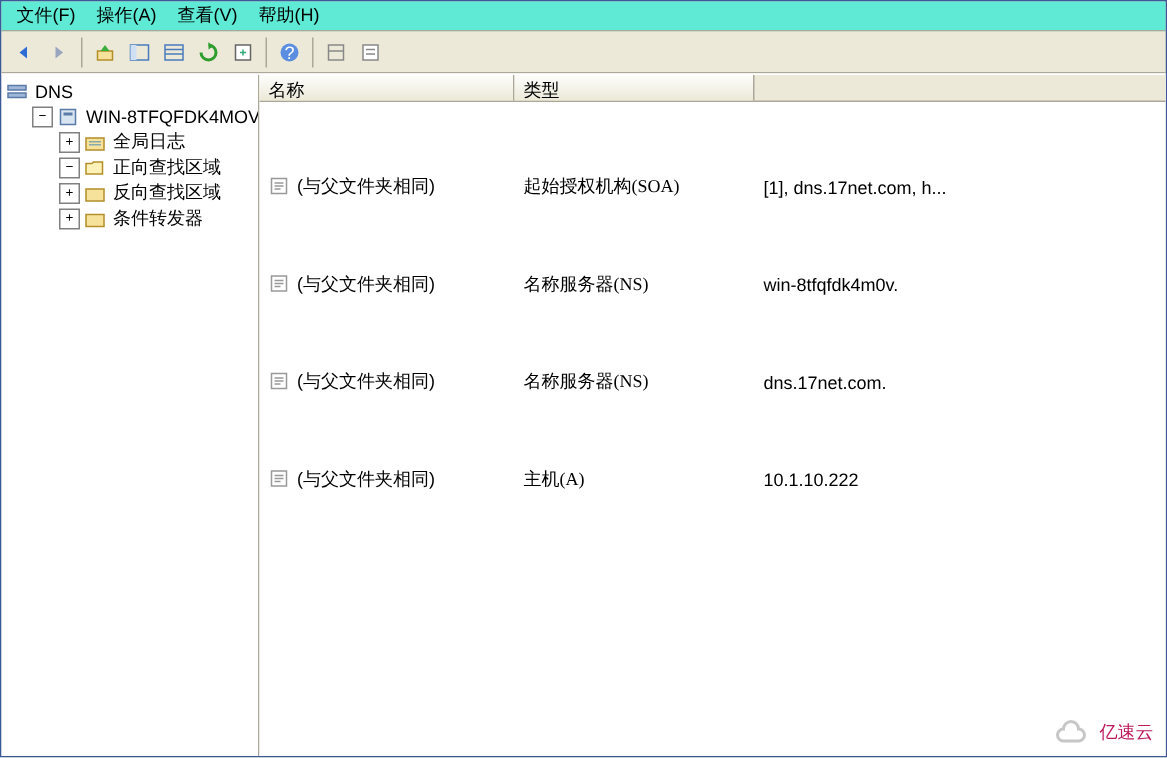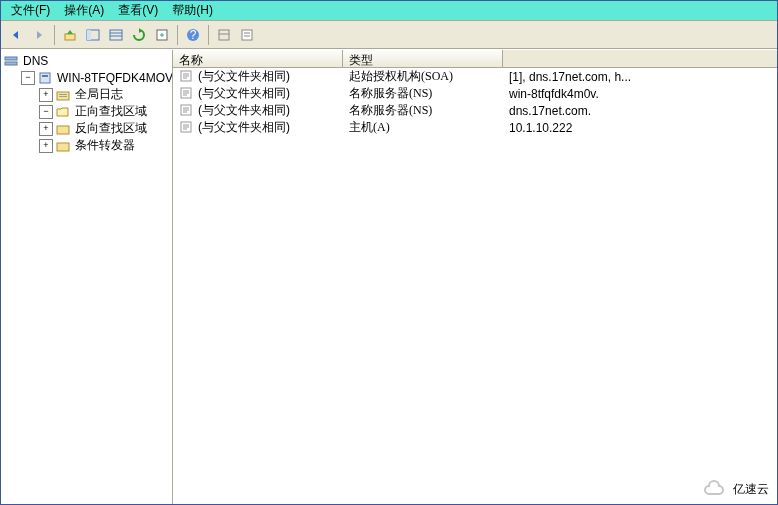--- a/index.html
+++ b/index.html
@@ -34,30 +34,30 @@
   .tw.blank { border:none; background:transparent; }
   .tree-ic { width:16px; height:16px; margin-right:2px; flex:none; display:flex; align-items:center; justify-content:center; }
   .tree-label.sel { background:#c0d6f9; border:1px dotted #000; padding:0 2px; }
   .tree-label { padding:0 2px; }
   .ind { width:18px; flex:none; }
 
   
   .list-header { height:18px; display:flex; background:#ece9d8; border-bottom:1px solid #aca899; }
   .lh-col { border-right:1px solid #aca899; padding:2px 6px; background:linear-gradient(#fdfdfc,#ece9d8); cursor:default; overflow:hidden; }
   .list-body { flex:1; overflow:auto; }
-  .list-row { display:flex; height:17px; align-items:center; cursor:default; }
+  .list-row { display:flex; height:17px; align-items:center; cursor:default;margin-top:48px; }
   .list-cell { padding:0 6px; overflow:hidden; white-space:nowrap; display:flex; align-items:center; }
   .rec-ic { width:16px; height:16px; margin-right:3px; flex:none; }
 
   .col-name { width:170px; }
   .col-type { width:160px;font-family:Liberation Serif, serif; }
   .col-data { flex:1; }
 
   
-  .watermark { position:absolute; right:8px; bottom:6px; color:#000000; font-size:20px; font-family:"Microsoft YaHei",sans-serif; display:flex; align-items:center; gap:4px; }
+  .watermark { position:absolute; right:8px; bottom:6px; color:#be185d; font-size:20px; font-family:"Microsoft YaHei",sans-serif; display:flex; gap:4px; }
 
   
   svg { display:block; }
 </style>
 </head>
 <body>
 
 <div class="window">
 
 

